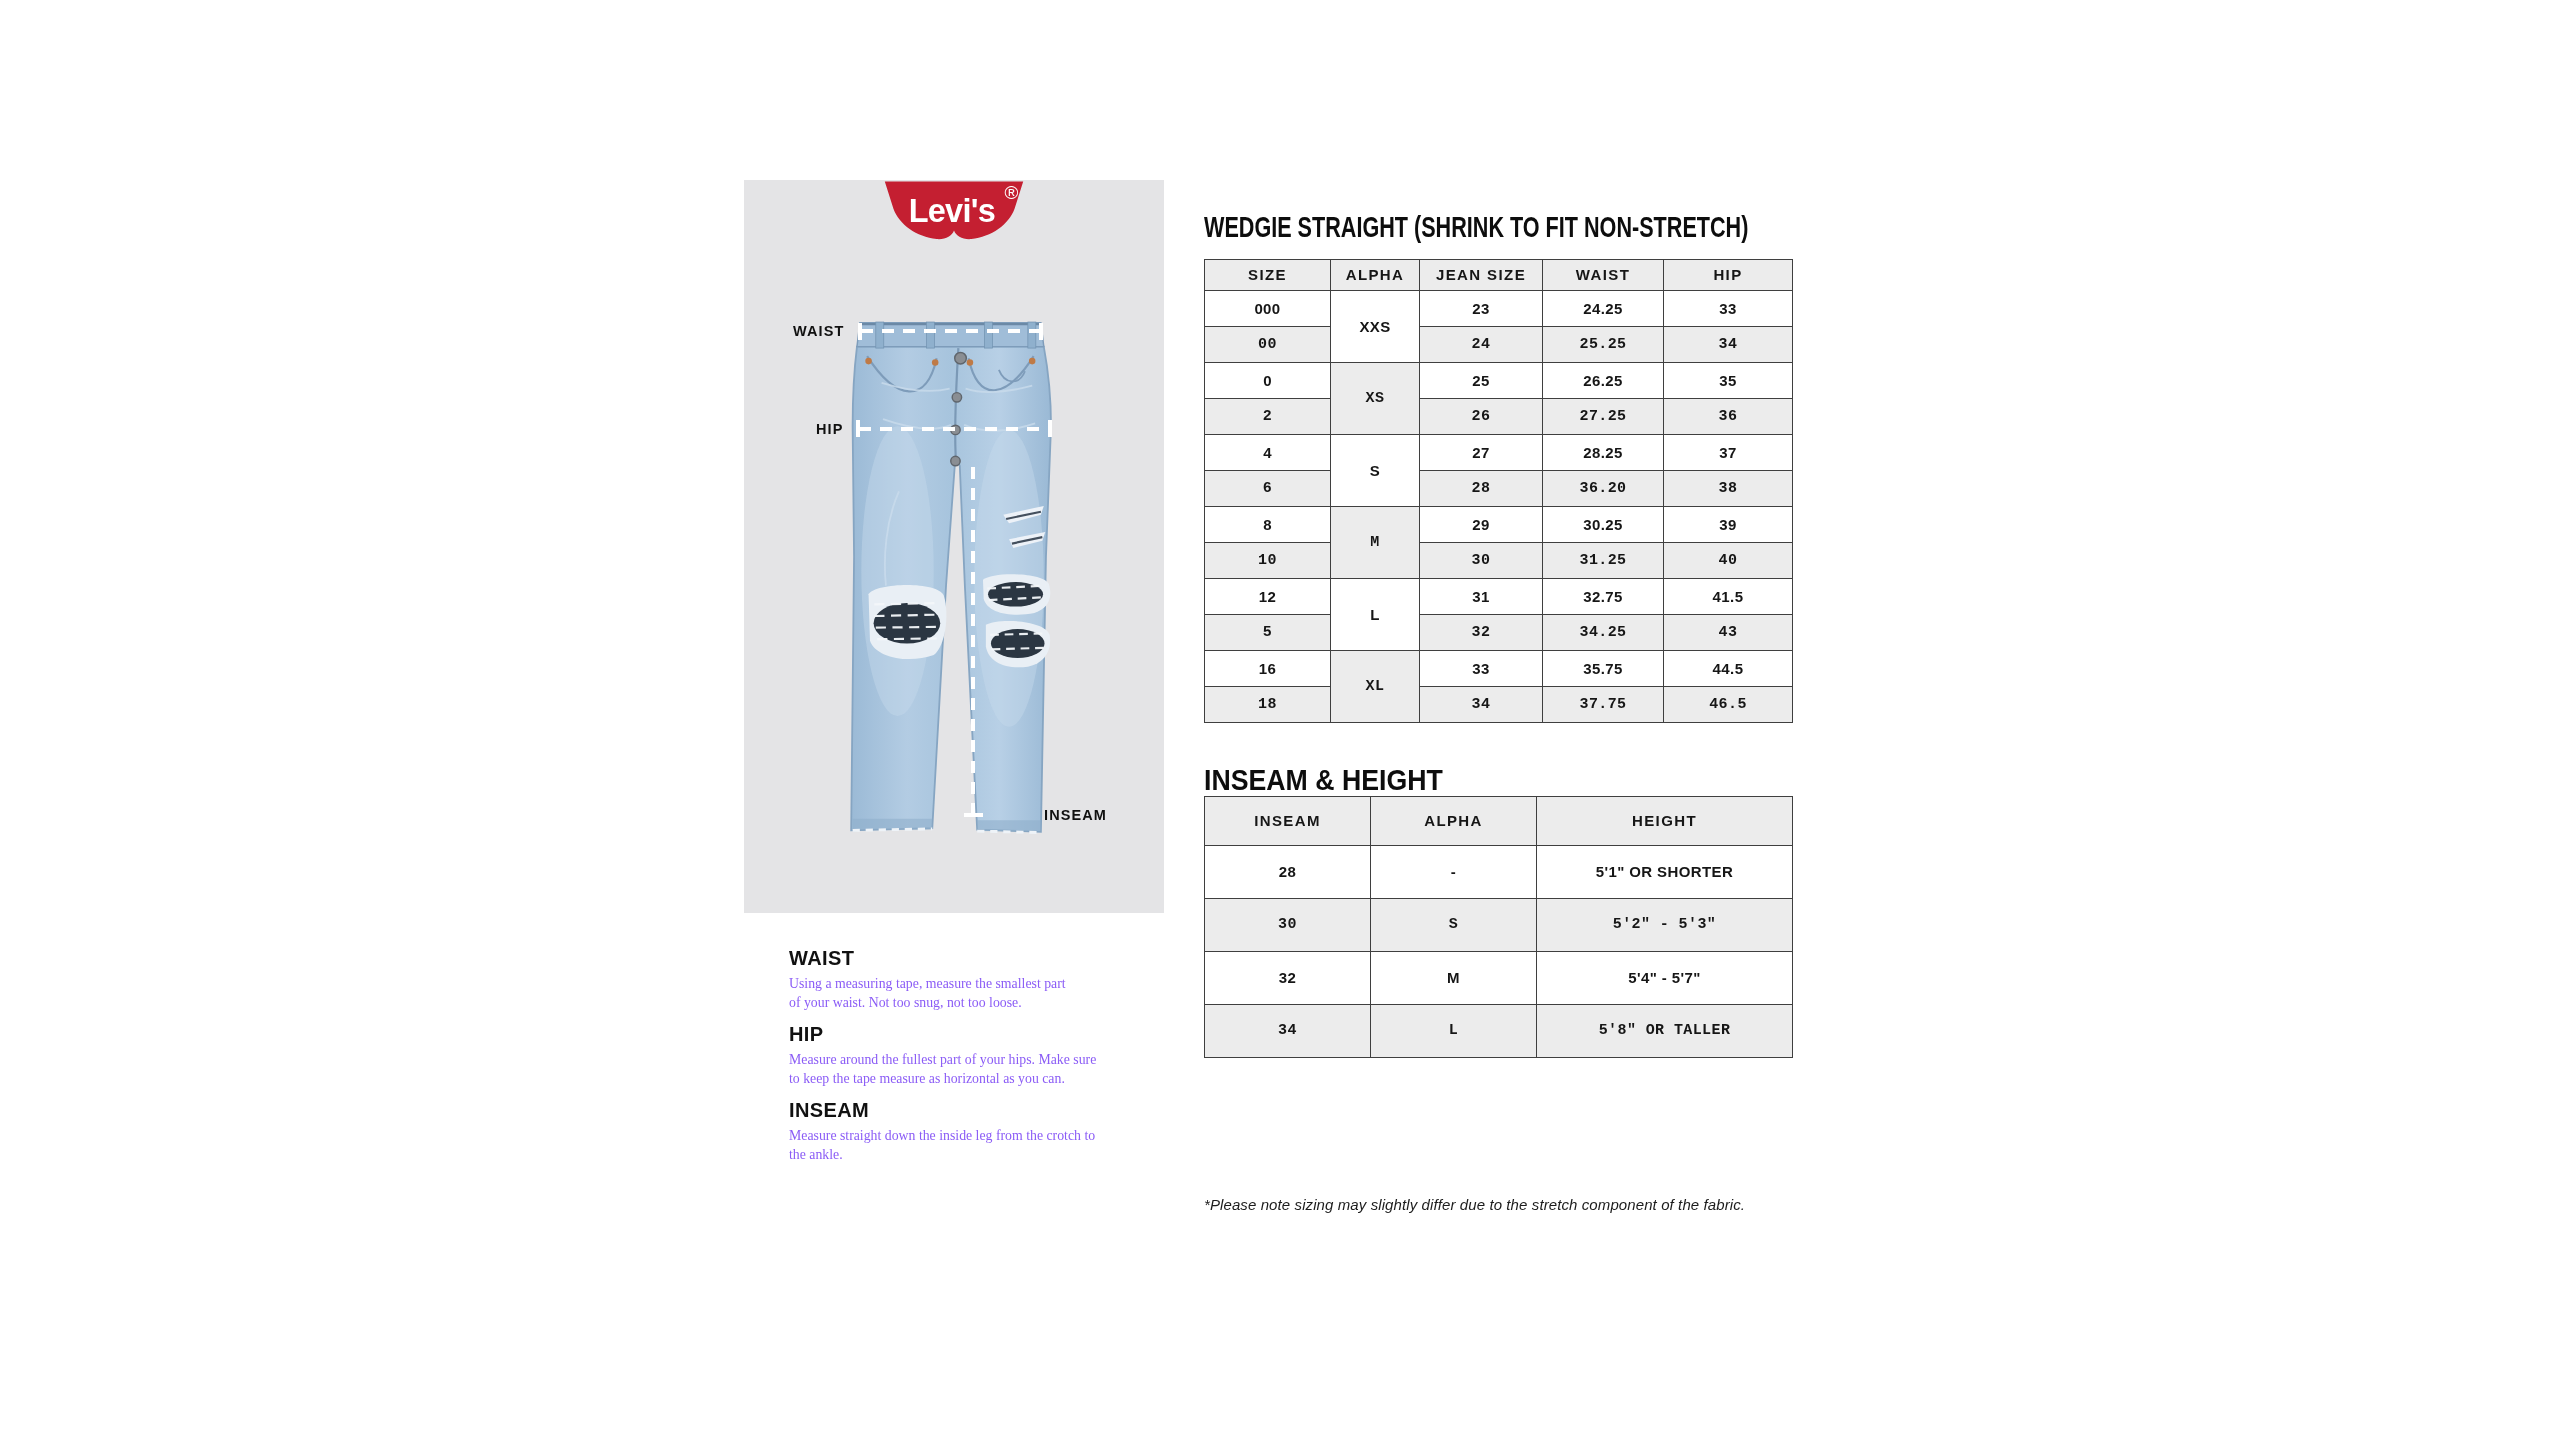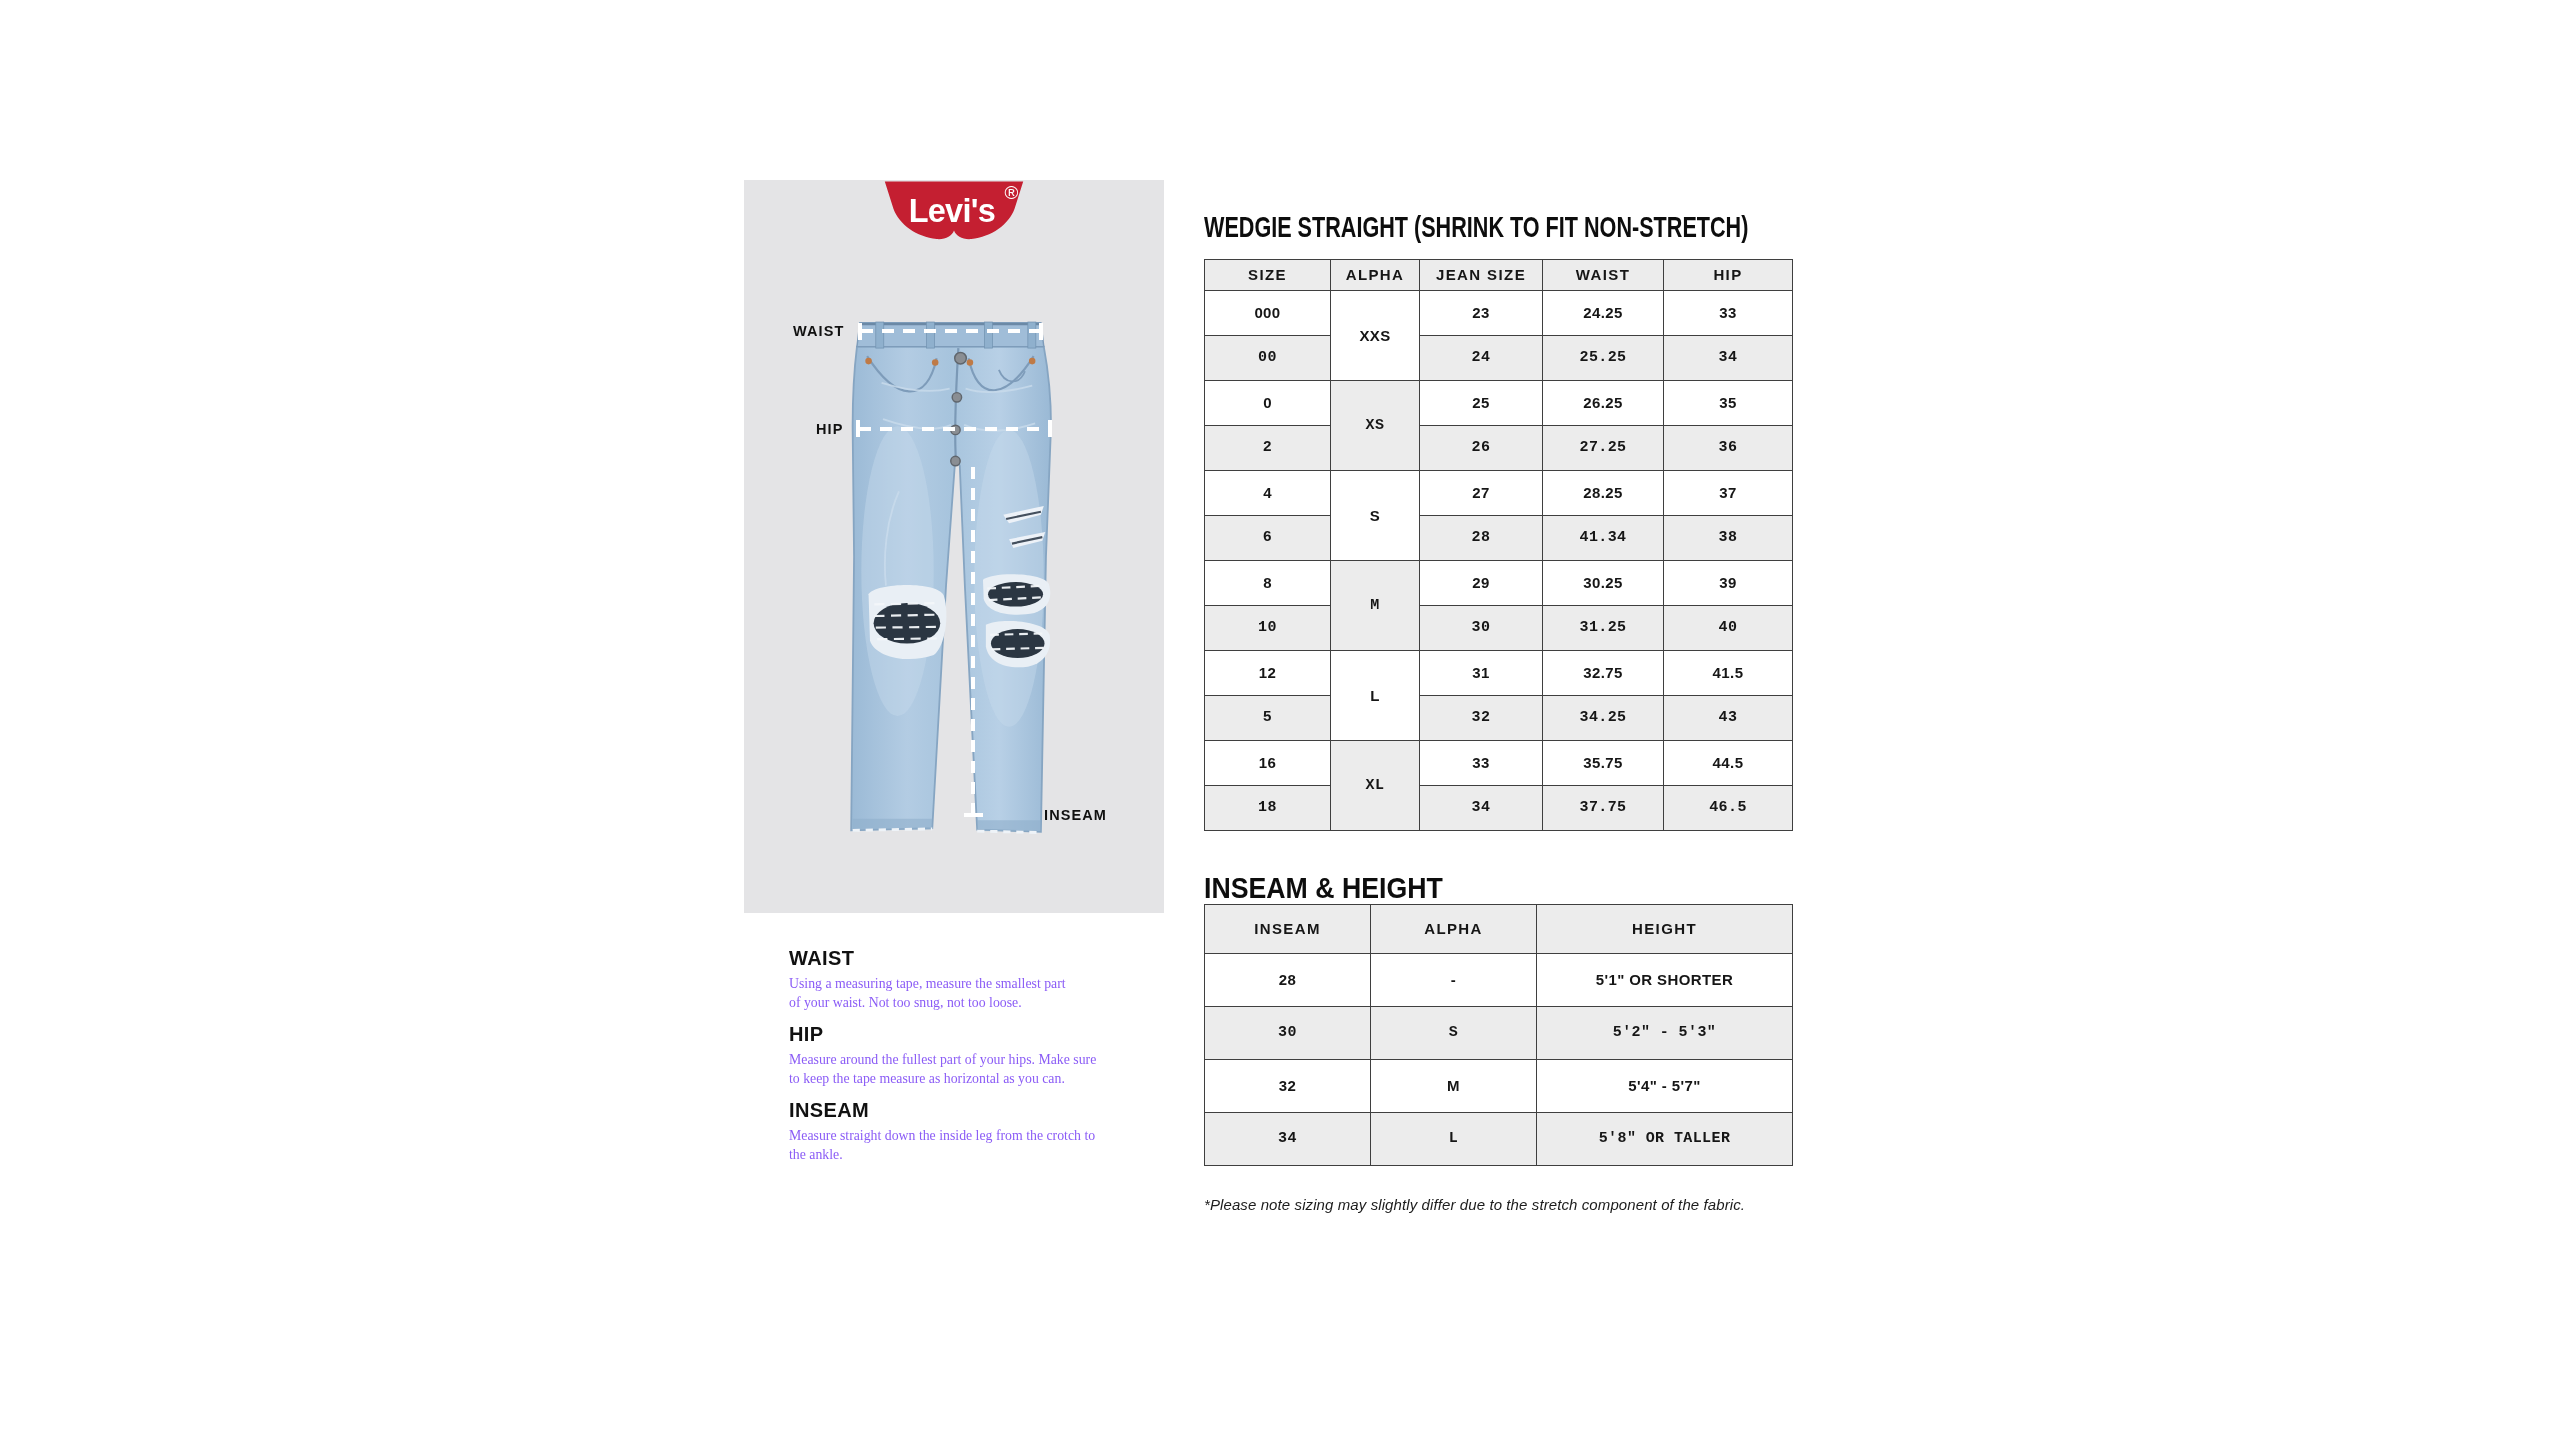--- a/index.html
+++ b/index.html
@@ -29,21 +29,21 @@
   .sub-title{margin:41px 0 0 0;font-size:30px;font-weight:700;white-space:nowrap;
              transform:scaleX(0.89);transform-origin:left center;line-height:32px;color:#0d0d0d;}
 
   table{border-collapse:collapse;table-layout:fixed;width:588px;background:#fff;}
   .size-table{margin-top:14.5px;}
   .inseam-table{margin-top:0px;}
   th,td{border:1.4px solid #3f3f3f;text-align:center;vertical-align:middle;
         font-size:15px;font-weight:700;color:#161616;padding:0;}
   th{background:var(--row-shade,#ececec);letter-spacing:1.4px;}
   td{letter-spacing:0.4px;}
-  .size-table tr{height:45px;}
+  .size-table tr{height:36px;}
   .size-table thead tr{height:31px;}
   .inseam-table thead tr{height:49px;}
   .inseam-table tbody tr{height:53px;}
   td.shade{background:var(--row-shade,#ececec);font-family:Liberation Mono, monospace;}
 
   .footnote{position:absolute;left:1204px;top:1196px;font-size:15px;font-style:italic;
             color:#1c1c1c;letter-spacing:0.1px;}
 </style>
 </head>
 <body>
@@ -227,21 +227,21 @@
           <tr>
             <td>4</td>
             <td rowspan="2">S</td>
             <td>27</td>
             <td>28.25</td>
             <td>37</td>
           </tr>
           <tr>
             <td class="shade">6</td>
             <td class="shade">28</td>
-            <td class="shade">41.34</td>
+            <td class="shade">36.20</td>
             <td class="shade">38</td>
           </tr>
           <tr>
             <td>8</td>
             <td class="shade" rowspan="2">M</td>
             <td>29</td>
             <td>30.25</td>
             <td>39</td>
           </tr>
           <tr>

